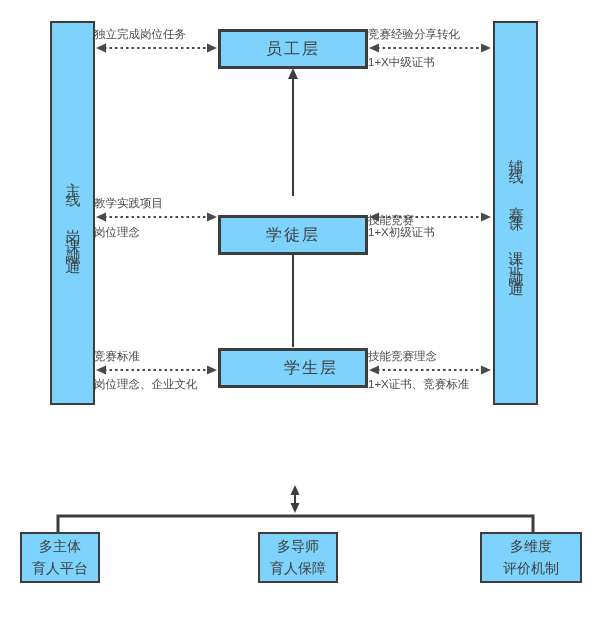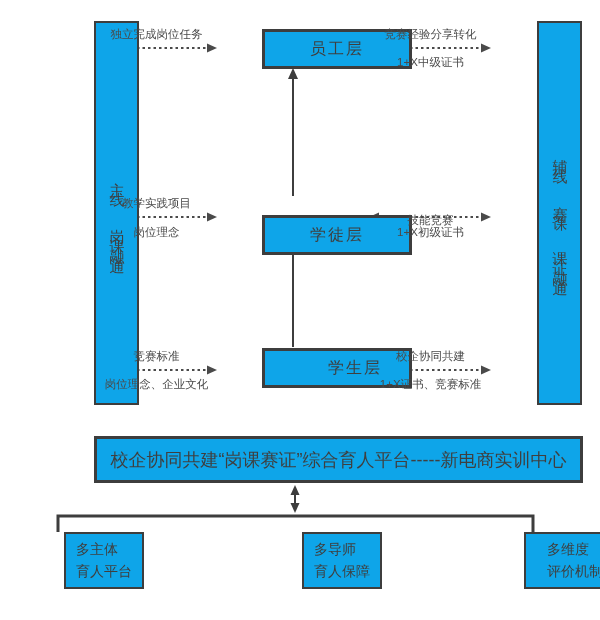--- a/index.html
+++ b/index.html
@@ -1,32 +1,32 @@
 <!DOCTYPE html>
 <html><head>
 <meta charset="utf-8">
 <style>
   html,body{margin:0;padding:0;background:#ffffff;}
   #stage{
     position:relative;width:600px;height:620px;background:#ffffff;
     font-family:"Liberation Sans","DejaVu Sans",sans-serif;
     color:#3f3f3f;overflow:hidden;
   }
-  .box{position:absolute;background:#0ea5e9;border:2px solid #3d3d3d;box-sizing:border-box;
-       display:flex;align-items:center;justify-content:center;text-align:left;margin-left:44px;}
+  .box{position:absolute;background:#7dd3fc;border:2px solid #3d3d3d;box-sizing:border-box;
+       display:flex;align-items:center;justify-content:center;text-align:center;}
   .rail{width:45px;top:21px;height:384px;}
   .rail-text{
     writing-mode:vertical-lr;text-orientation:upright;
     font-size:15px;letter-spacing:10px;color:#3f3f3f;
   }
   .layer{left:218px;width:150px;height:40px;border-width:3px;font-size:16px;letter-spacing:2px;}
   .banner{left:50px;top:436px;width:489px;height:47px;border-width:3px;font-size:18px;}
-  .foundation{top:532px;height:57px;font-size:14px;line-height:1.55;white-space:pre-line;}
+  .foundation{top:532px;height:51px;font-size:14px;line-height:1.55;white-space:pre-line;}
   .link-label{
-    position:absolute;width:125px;text-align:center;font-size:11.5px;color:#4a4a4a;
+    position:absolute;width:125px;font-size:11.5px;color:#4a4a4a;
     white-space:nowrap;
   }
   .lcol{left:94px;}
   .rcol{left:368px;}
   svg#wires{position:absolute;left:0;top:0;width:600px;height:620px;}
 </style>
 </head>
 <body>
 
 <div id="stage">
@@ -99,24 +99,23 @@
   <div class="link-label lcol" style="top:27px;">独立完成岗位任务</div>
   <div class="link-label lcol" style="top:196px;">教学实践项目</div>
   <div class="link-label lcol" style="top:225px;">岗位理念</div>
   <div class="link-label lcol" style="top:349px;">竞赛标准</div>
   <div class="link-label lcol" style="top:377px;">岗位理念、企业文化</div>
 
   <div class="link-label rcol" style="top:27px;">竞赛经验分享转化</div>
   <div class="link-label rcol" style="top:55px;">1+X中级证书</div>
   <div class="link-label rcol" style="top:213px;">技能竞赛</div>
   <div class="link-label rcol" style="top:225px;">1+X初级证书</div>
-  <div class="link-label rcol" style="top:349px;">校企协同共建</div>
+  <div class="link-label rcol" style="top:349px;">技能竞赛理念</div>
   <div class="link-label rcol" style="top:377px;">1+X证书、竞赛标准</div>
 
-  <div class="box banner">校企协同共建“岗课赛证”综合育人平台-----新电商实训中心</div>
 
   <div class="box foundation" style="left:20px;width:80px;">多主体
 育人平台</div>
   <div class="box foundation" style="left:258px;width:80px;">多导师
 育人保障</div>
   <div class="box foundation" style="left:480px;width:102px;">多维度
 评价机制</div>
 
 </div>
 

